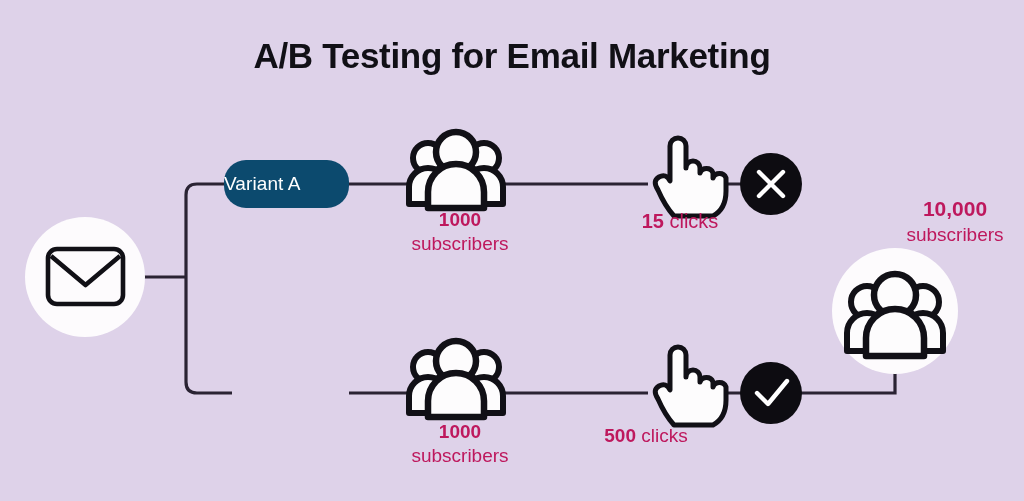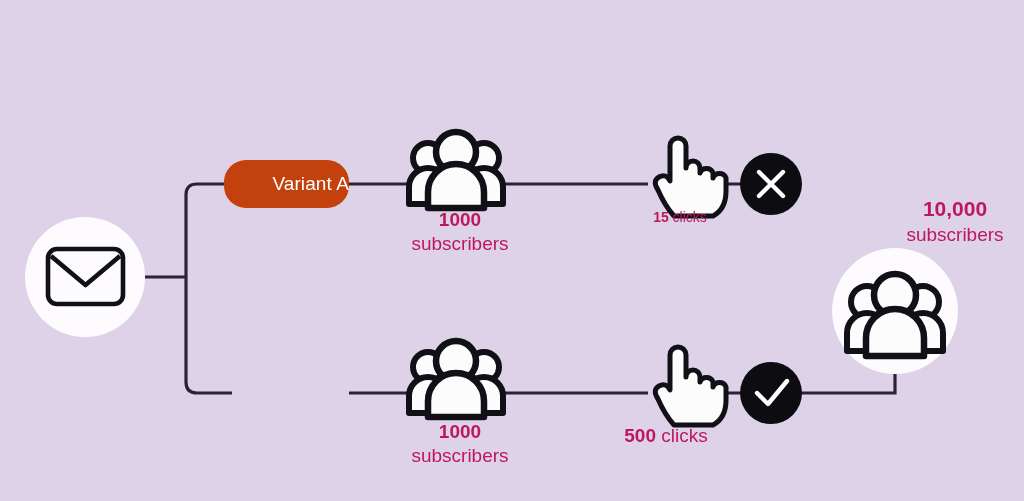--- a/index.html
+++ b/index.html
@@ -34,55 +34,56 @@
   
   svg.layer {
     position: absolute;
     left: 0; top: 0;
     width: 1024px;
     height: 501px;
     overflow: visible;
   }
   .pill {
     position: absolute;
-    background: #c2410c;
+    background: #0c4a6e;
     color: #ffffff;
     border-radius: 22px;
     font-size: 19px;
     display: flex;
     align-items: center;
-    justify-content: flex-end;
+    justify-content: flex-start;
     letter-spacing: 0.1px;
   }
   #pill-a { left: 224px; top: 160px; width: 125px; height: 48px; }
   #pill-b { left: 224px; top: 369px; width: 125px; height: 48px; }
 
   .caption {
     position: absolute;
     text-align: center;
     color: #be185d;
     line-height: 1.28;
   }
   .caption .num {
     font-weight: bold;
   }
   .cap-big .num { font-size: 21px; }
   .cap-big .word { font-size: 19px; }
 
   #cap-a-subs { left: 375px; top: 208px; width: 170px; font-size: 19px; }
   #cap-b-subs { left: 375px; top: 420px; width: 170px; font-size: 19px; }
-  #cap-a-clicks { left: 590px; top: 209px; width: 180px; font-size: 14px; }
-  #cap-b-clicks { left: 576px; top: 424px; width: 180px; font-size: 19px; }
+  #cap-a-clicks { left: 590px; top: 209px; width: 180px; font-size: 20px; }
+  #cap-b-clicks { left: 556px; top: 424px; width: 180px; font-size: 19px; }
   #cap-total { left: 860px; top: 196px; width: 190px; }
 </style>
 </head>
 <body>
 
 <div id="canvas">
 
+  <div class="title">A/B Testing for Email Marketing</div>
 
   <svg class="layer" viewBox="0 0 1024 501">
 
     <g fill="none" stroke="#2a2333" stroke-width="3.2" stroke-linecap="butt">
 
       <path d="M142 277 H186"></path>
 
       <path d="M186 195 Q186 184 197 184 H232"></path>
       <path d="M186 359 Q186 370 197 370 H232" transform="translate(0,23)"></path>
       <path d="M186 195 V382"></path>

